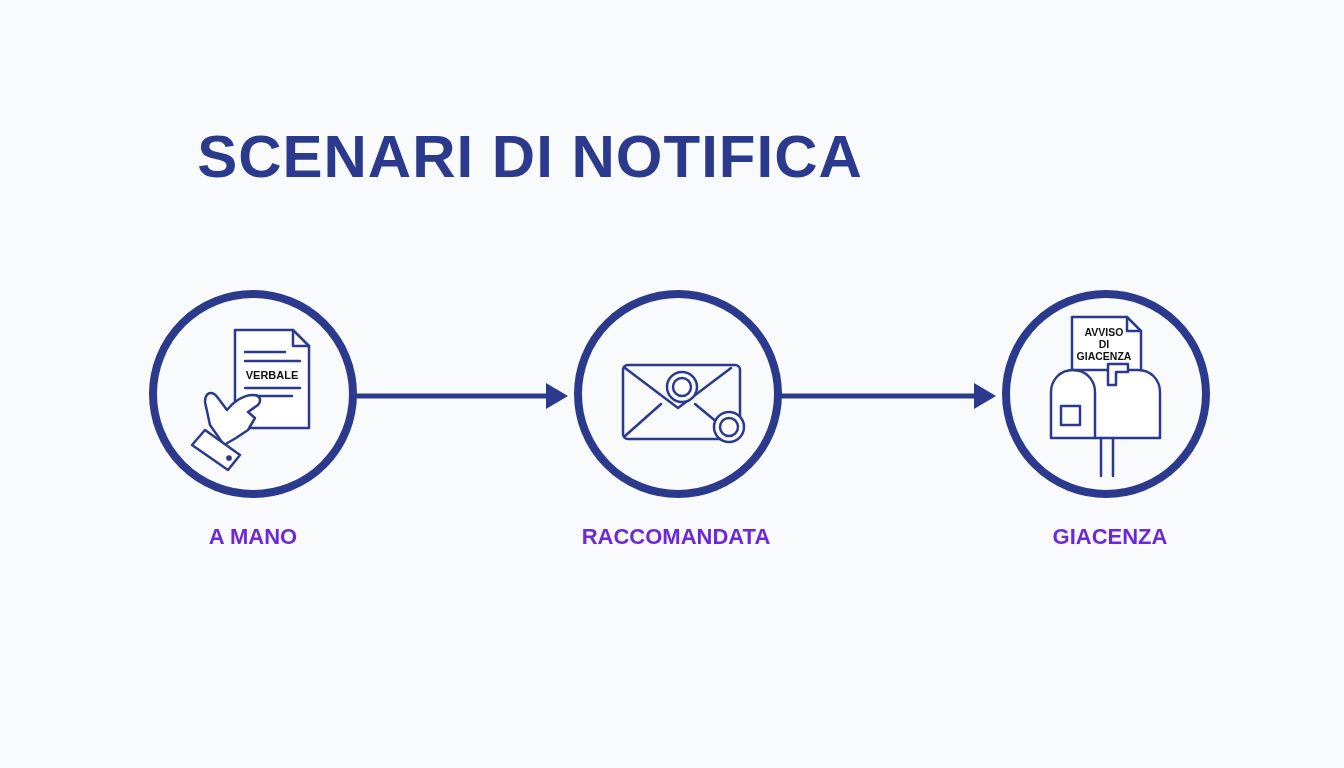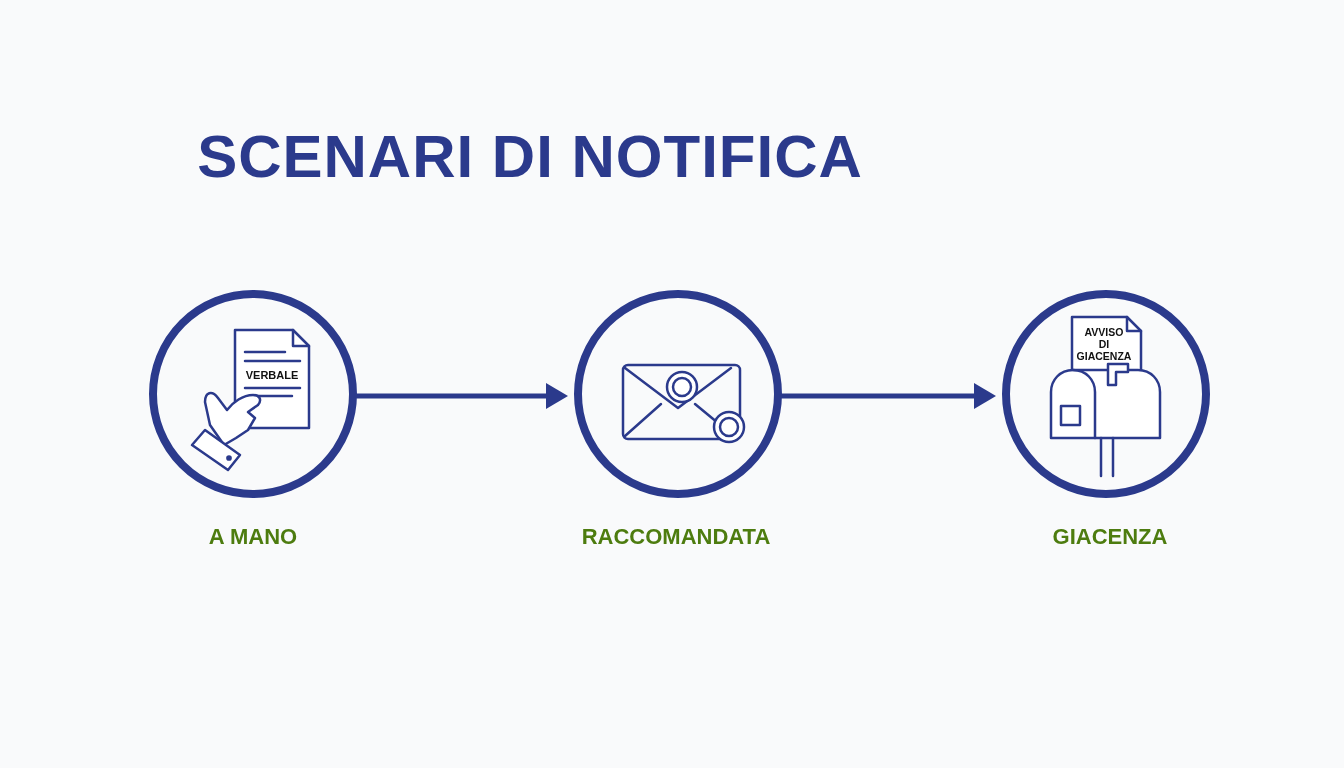--- a/index.html
+++ b/index.html
@@ -10,21 +10,21 @@
     position:relative;
   }
   .title {
     position:absolute; left:0; width:1060px; top:122px;
     text-align:center; font-size:60px; font-weight:bold;
     color:#2b3a8c; letter-spacing:1px;
   }
   .diagram { position:absolute; left:0; top:0; width:1344px; height:768px; }
   .label {
     position:absolute; top:524px; font-size:22px; font-weight:bold;
-    color:#4d7c0f; text-align:center; width:300px;
+    color:#6d28d9; text-align:center; width:300px;
   }
   svg text { font-family:"Liberation Sans", sans-serif; font-weight:bold; }
 </style>
 </head>
 <body>
 
 <div class="title">SCENARI DI NOTIFICA</div>
 
 <svg class="diagram" width="1344" height="768" viewBox="0 0 1344 768">
   <g fill="none" stroke="#2b3a8c" stroke-linejoin="round" stroke-linecap="round">

